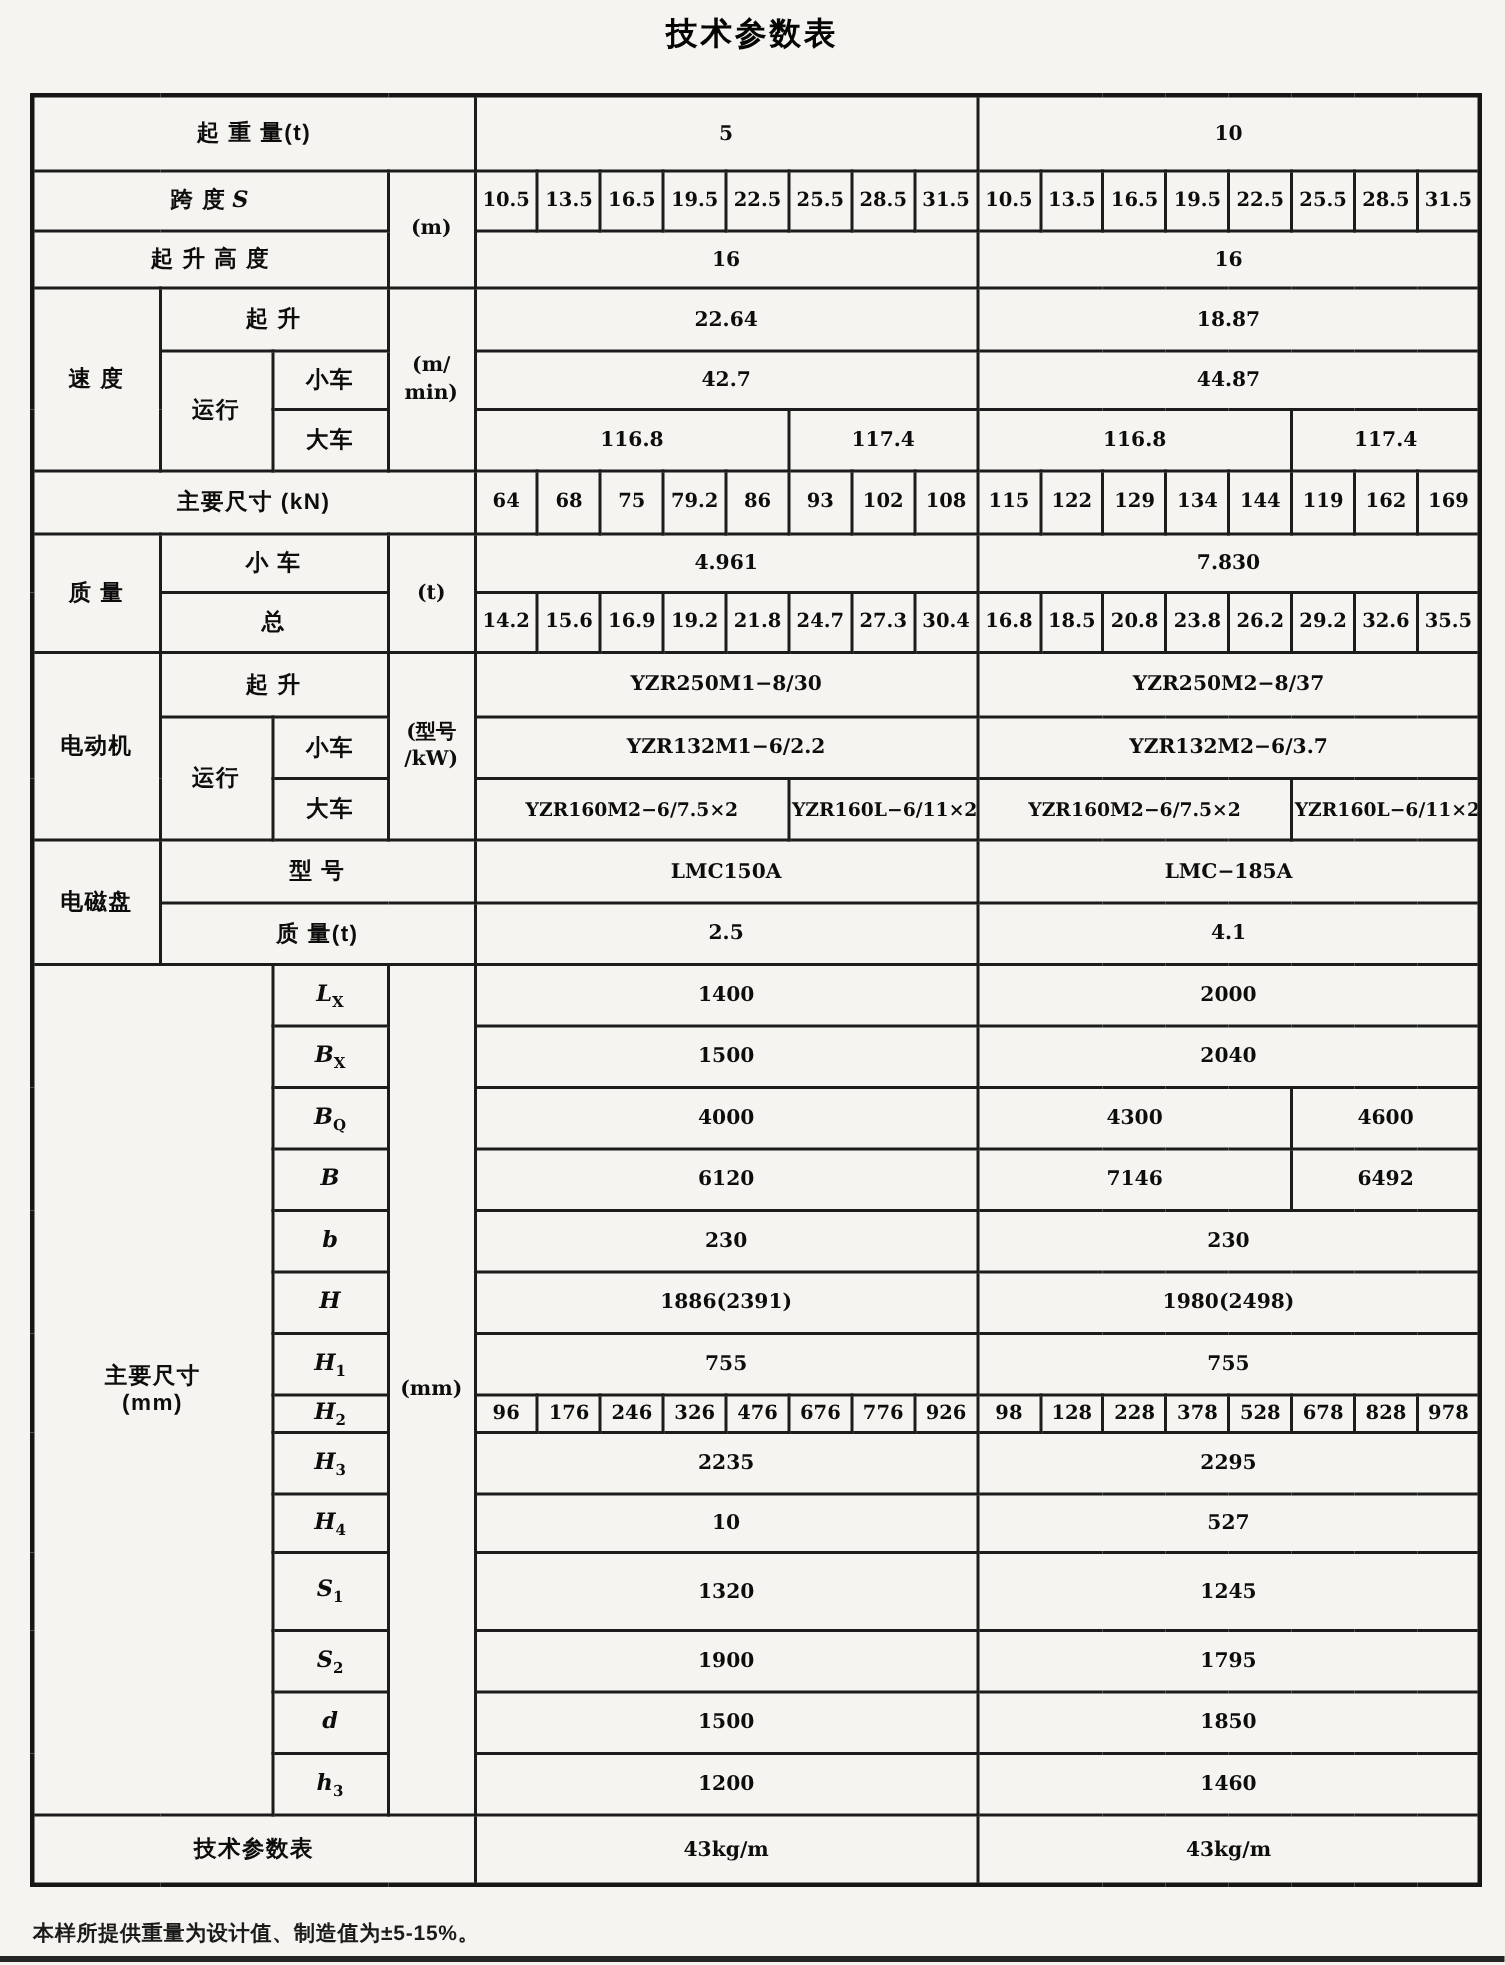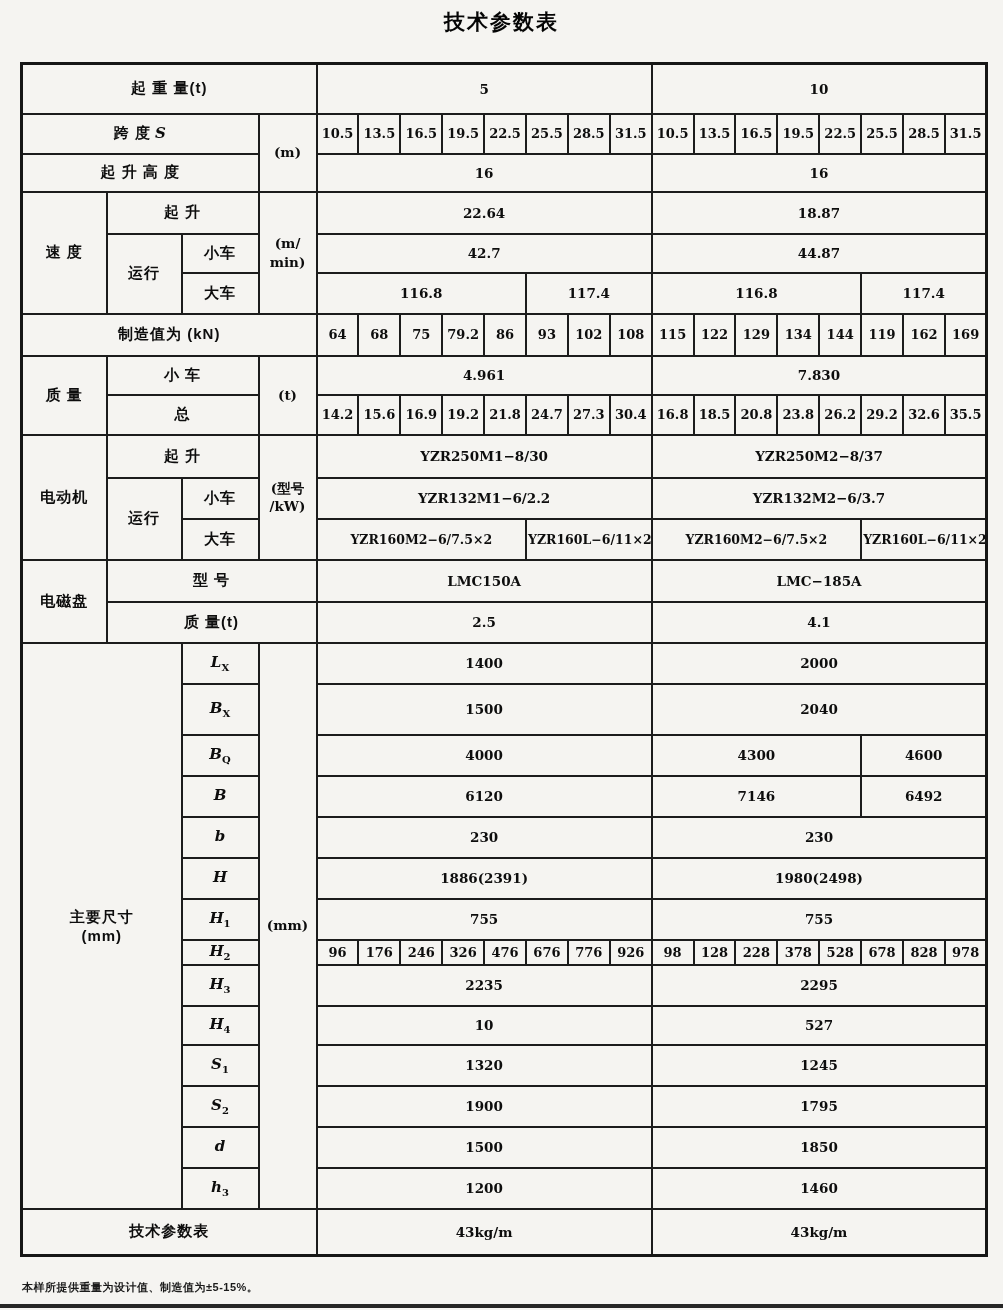--- a/index.html
+++ b/index.html
@@ -27,21 +27,21 @@
   td.v{font-family:"DejaVu Serif","Liberation Serif",serif;font-size:13.5px;letter-spacing:0;}
   td.vs{font-family:"DejaVu Serif","Liberation Serif",serif;font-size:13px;letter-spacing:0;}
   td.motor{font-family:"DejaVu Serif","Liberation Serif",serif;font-size:12.5px;letter-spacing:0;}
   td.unit{font-family:"DejaVu Serif","Liberation Serif",serif;font-size:13.5px;line-height:1.35;}
   td.sym{font-family:"DejaVu Serif","Liberation Serif",serif;font-size:15px;}
   td.sym i{font-style:italic;}
   td.sym sub{font-size:10px;font-style:normal;}
   i.ital{font-family:"DejaVu Serif","Liberation Serif",serif;font-style:italic;margin-left:4px;font-size:15px;}
   .footnote{
     position:absolute;top:1280px;left:22px;
-    font-size:11px;font-weight:bold;color:#1b1b1b;letter-spacing:.5px;
+    font-size:14px;font-weight:bold;color:#1b1b1b;letter-spacing:.5px;
   }
   .bottom-rule{
     position:absolute;top:1304px;left:0;width:1003px;height:4px;background:#262626;
   }
 </style>
 </head>
 <body>
 
 <div class="title">技术参数表</div>
 
@@ -123,21 +123,21 @@
 
   <tr style="height:41px">
     <td class="lab">大车</td>
     <td colspan="5" class="v">116.8</td>
     <td colspan="3" class="v">117.4</td>
     <td colspan="5" class="v">116.8</td>
     <td colspan="3" class="v">117.4</td>
   </tr>
 
   <tr style="height:42px">
-    <td colspan="4" class="lab">制造值为 (kN)</td>
+    <td colspan="4" class="lab">主要尺寸 (kN)</td>
     <td class="vs">64</td>
     <td class="vs">68</td>
     <td class="vs">75</td>
     <td class="vs">79.2</td>
     <td class="vs">86</td>
     <td class="vs">93</td>
     <td class="vs">102</td>
     <td class="vs">108</td>
     <td class="vs">115</td>
     <td class="vs">122</td>
@@ -220,21 +220,21 @@
     <td rowspan="14" colspan="2" class="lab">
       <div>主要尺寸</div>
       <div>(mm)</div>
     </td>
     <td class="sym"><i>L</i><sub>X</sub></td>
     <td rowspan="14" class="unit">(mm)</td>
     <td colspan="8" class="v">1400</td>
     <td colspan="8" class="v">2000</td>
   </tr>
 
-  <tr style="height:51px">
+  <tr style="height:41px">
     <td class="sym"><i>B</i><sub>X</sub></td>
     <td colspan="8" class="v">1500</td>
     <td colspan="8" class="v">2040</td>
   </tr>
 
   <tr style="height:41px">
     <td class="sym"><i>B</i><sub>Q</sub></td>
     <td colspan="8" class="v">4000</td>
     <td colspan="5" class="v">4300</td>
     <td colspan="3" class="v">4600</td>
@@ -290,21 +290,21 @@
     <td colspan="8" class="v">2235</td>
     <td colspan="8" class="v">2295</td>
   </tr>
 
   <tr style="height:39px">
     <td class="sym"><i>H</i><sub>4</sub></td>
     <td colspan="8" class="v">10</td>
     <td colspan="8" class="v">527</td>
   </tr>
 
-  <tr style="height:41px">
+  <tr style="height:52px">
     <td class="sym"><i>S</i><sub>1</sub></td>
     <td colspan="8" class="v">1320</td>
     <td colspan="8" class="v">1245</td>
   </tr>
 
   <tr style="height:41px">
     <td class="sym"><i>S</i><sub>2</sub></td>
     <td colspan="8" class="v">1900</td>
     <td colspan="8" class="v">1795</td>
   </tr>

